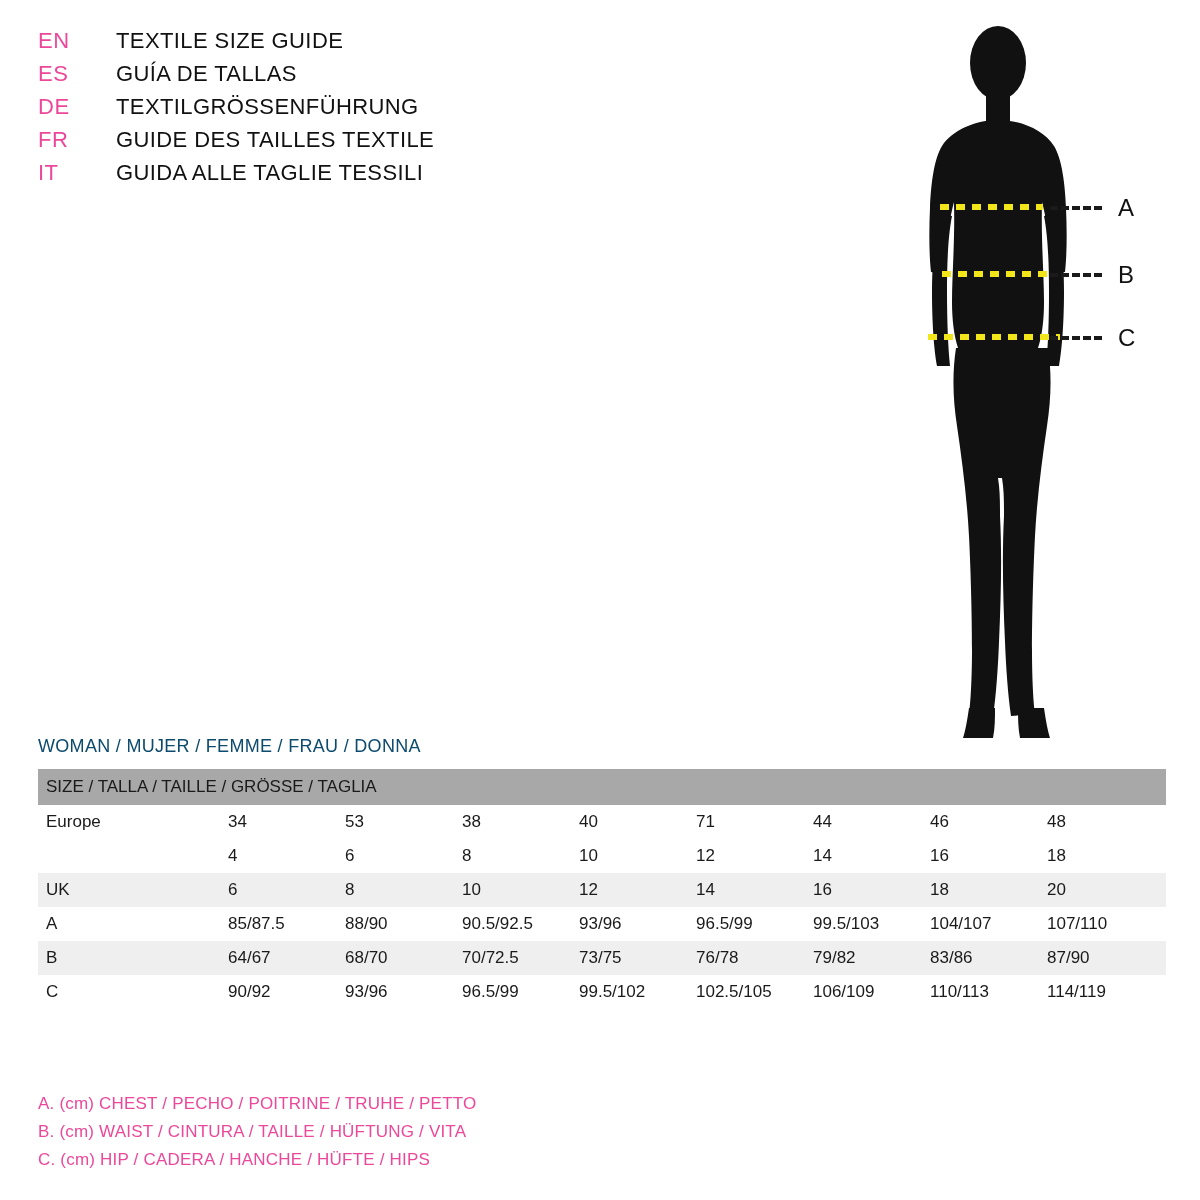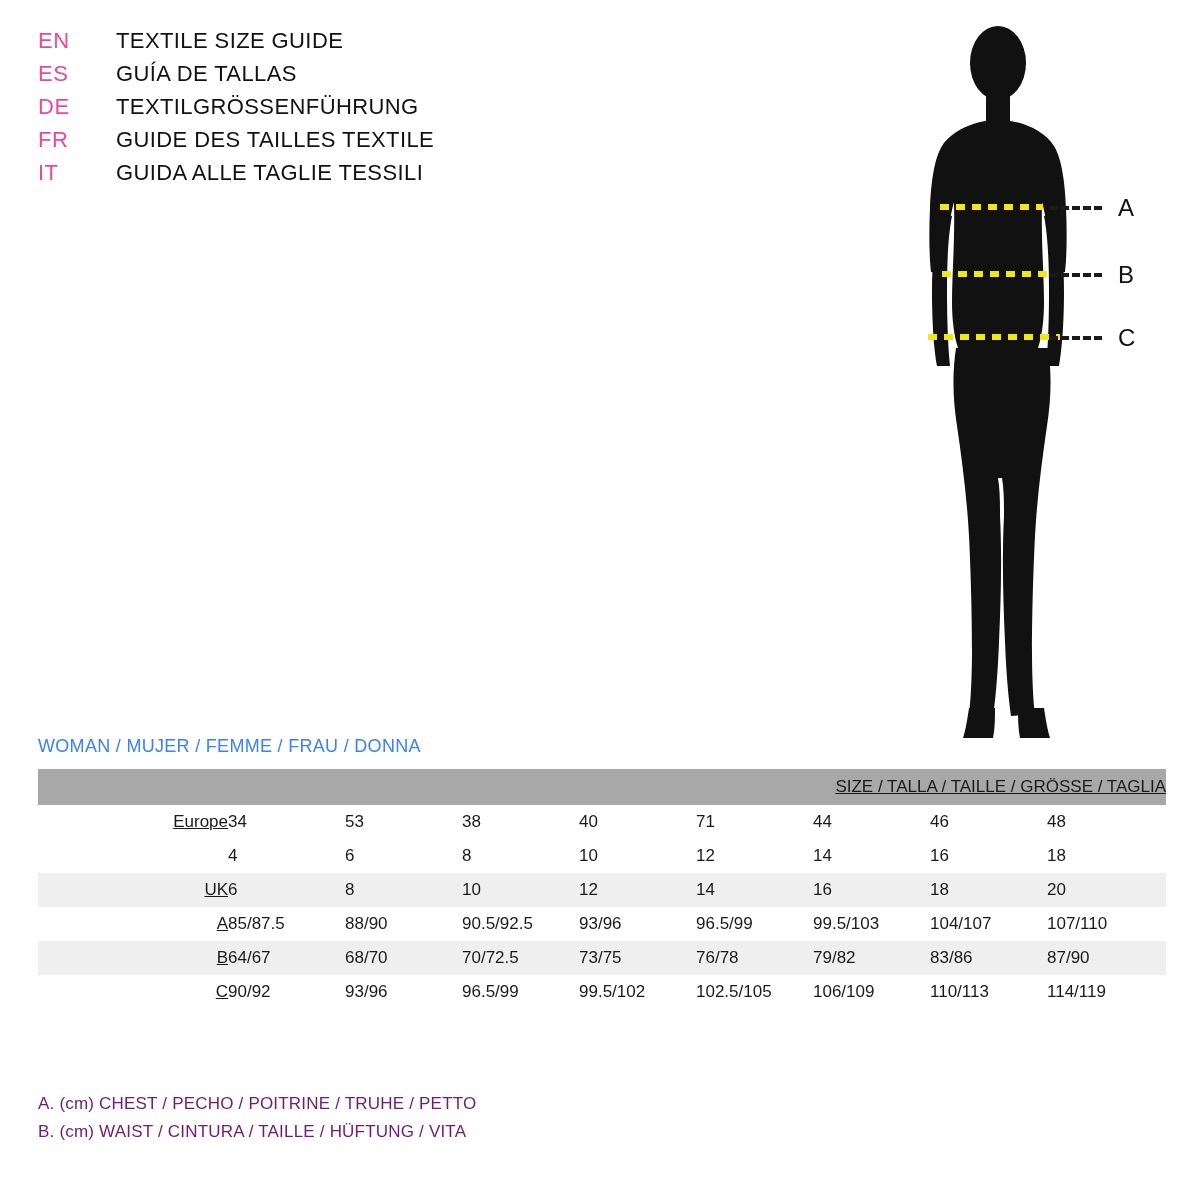--- a/index.html
+++ b/index.html
@@ -70,39 +70,38 @@
 
   
   .table-section {
     position: absolute;
     left: 38px;
     top: 736px;
     width: 1128px;
   }
   .section-caption {
     font-size: 18px;
-    color: #3b82f6;
+    color: #0c4a6e;
     letter-spacing: .3px;
     margin-bottom: 12px;
   }
   table.size-table {
     border-collapse: collapse;
     width: 1128px;
     table-layout: fixed;
   }
   table.size-table td {
     font-size: 17px;
     color: #1a1a1a;
     padding: 6px 0 6px 0;
     height: 22px;
   }
   table.size-table td.label {
     padding-left: 8px;
-    text-align: right;
-    text-decoration: underline;
+    text-align: left;
   }
   table.size-table td.val {
     text-align: left;
   }
   tr.header-row td {
     background: #a8a8a8;
     font-size: 17px;
     padding-top: 7px;
     padding-bottom: 7px;
   }
@@ -111,21 +110,21 @@
 
   
   .footnotes {
     position: absolute;
     left: 38px;
     top: 1090px;
     width: 700px;
   }
   .footnote {
     font-size: 17px;
-    color: #701a75;
+    color: #ec4899;
     line-height: 28px;
     letter-spacing: .2px;
   }
 </style>
 </head>
 <body>
 
 <div class="title-block">
   <div class="title-row">
     <div class="title-lang">EN</div>
@@ -313,13 +312,14 @@
         <td class="val">110/113</td>
         <td class="val">114/119</td>
       </tr>
     </tbody>
   </table>
 </div>
 
 <div class="footnotes">
   <div class="footnote">A. (cm) CHEST / PECHO / POITRINE / TRUHE / PETTO</div>
   <div class="footnote">B. (cm) WAIST / CINTURA / TAILLE / HÜFTUNG / VITA</div>
+  <div class="footnote">C. (cm) HIP / CADERA / HANCHE / HÜFTE / HIPS</div>
 </div>
 
 </body></html>

